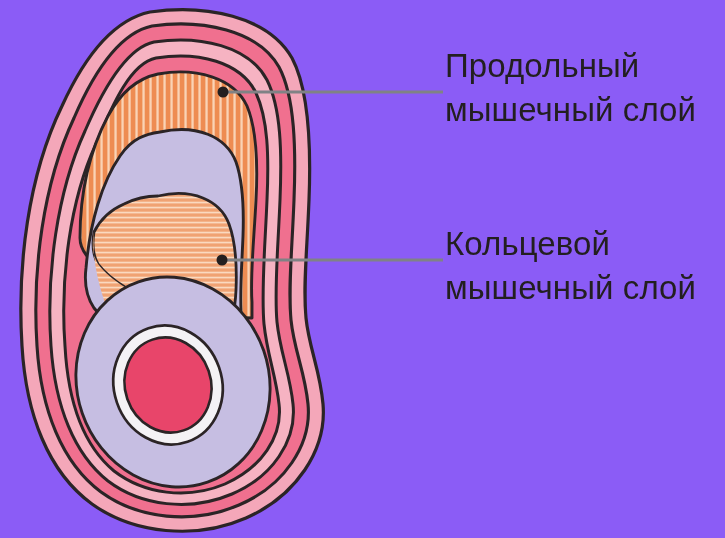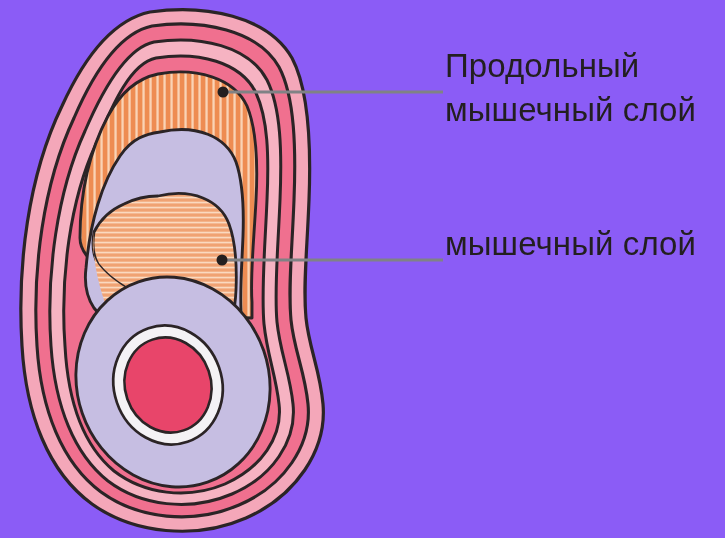--- a/index.html
+++ b/index.html
@@ -222,16 +222,17 @@
       <circle cx="222" cy="260" r="5.5" fill="#231f20"></circle>
     </g>
   </svg>
 
   <div class="label-block" id="label-longitudinal">
     <span class="label-line">Продольный</span>
     <span class="label-line">мышечный слой</span>
   </div>
 
   <div class="label-block" id="label-circular">
+    <span class="label-line">Кольцевой</span>
     <span class="label-line">мышечный слой</span>
   </div>
 
 </div>
 
 </body></html>

